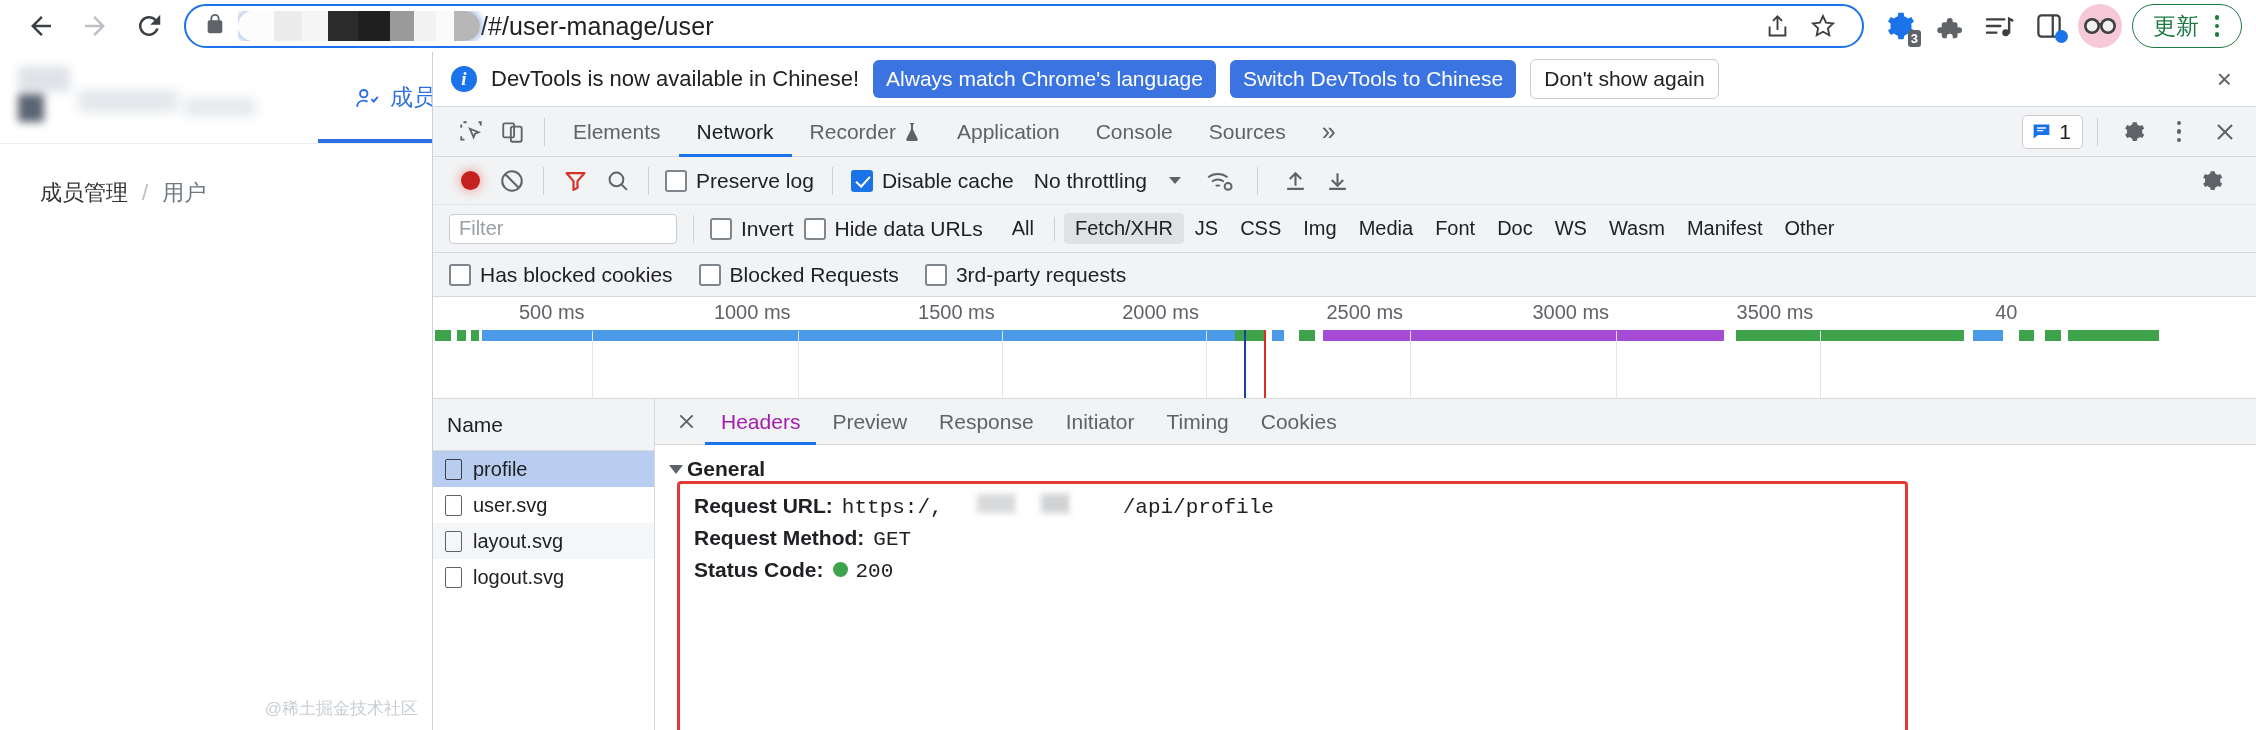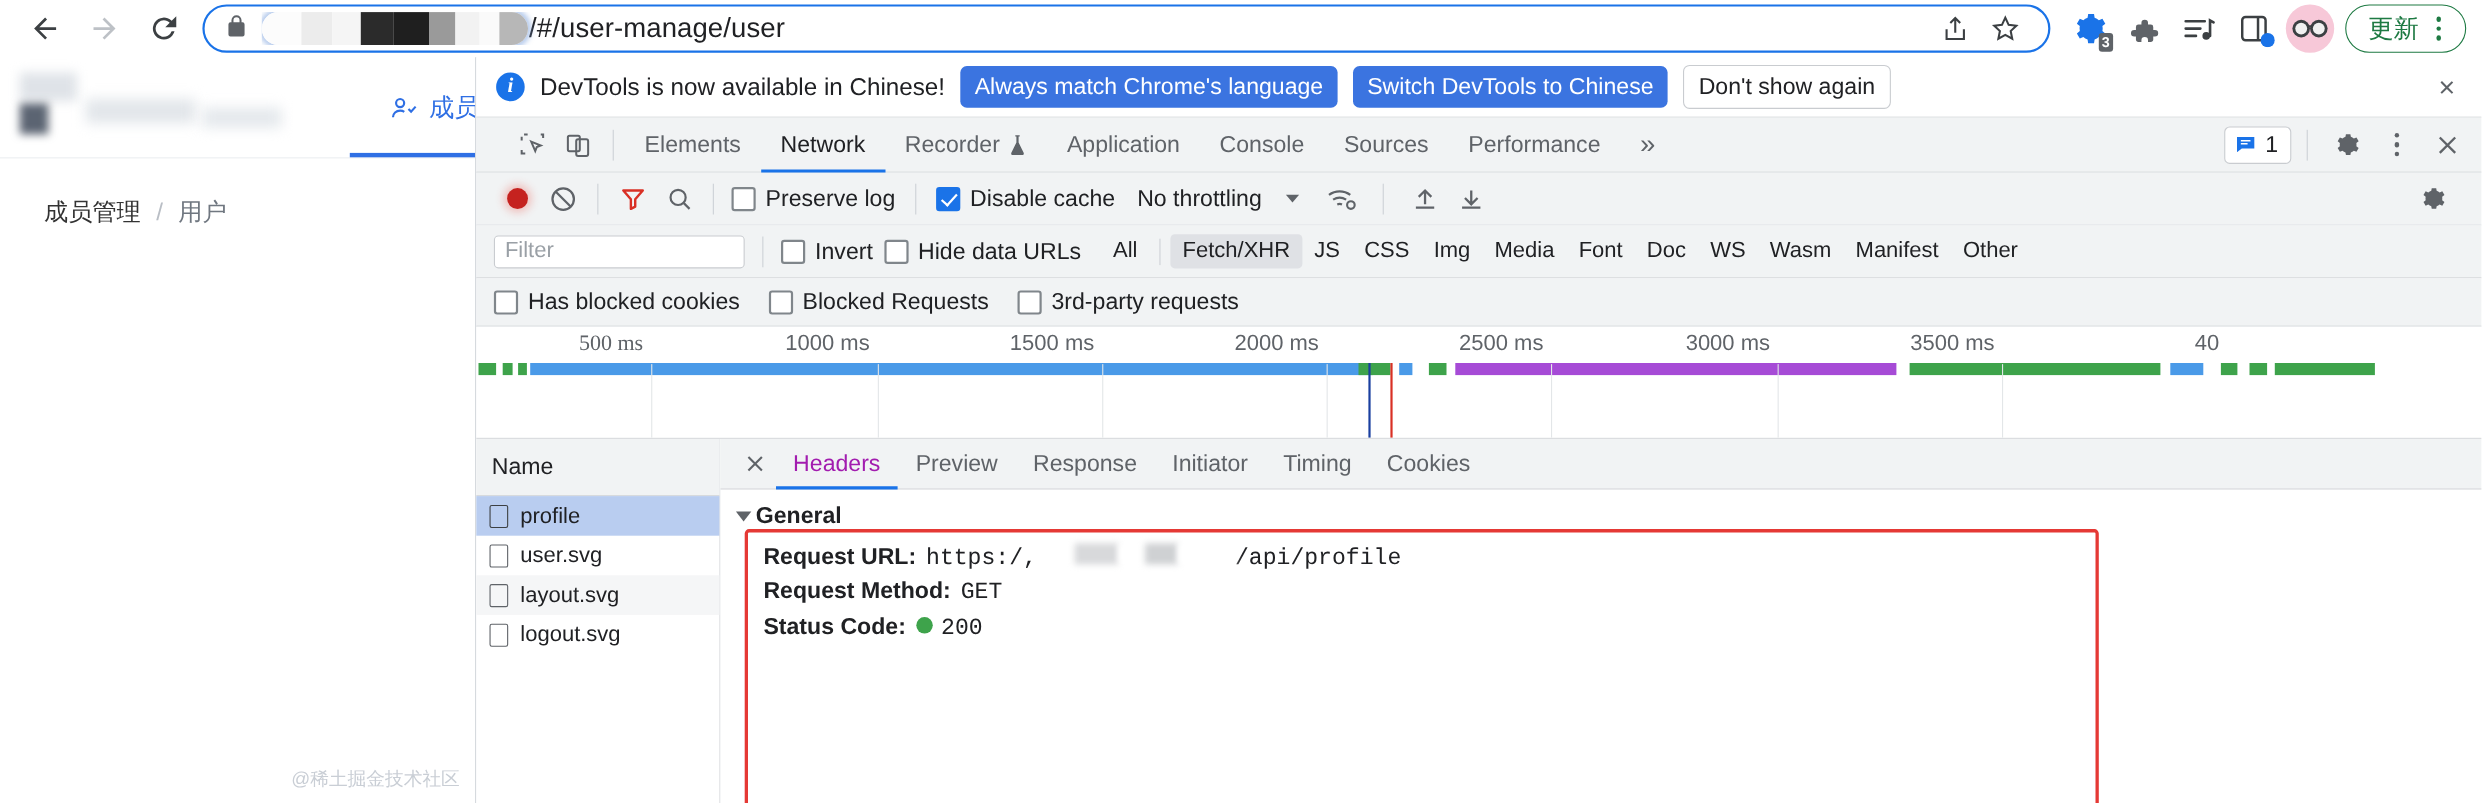--- a/index.html
+++ b/index.html
@@ -112,21 +112,21 @@
     background:#3b74e0; color:#fff; border-radius:6px; padding:7px 13px; font-size:21px;
     white-space:nowrap; flex:none;
   }
   .btn-plain {
     border:1px solid #c9ccd0; border-radius:6px; padding:7px 13px; font-size:21px;
     color:#202124; background:#fff; white-space:nowrap; flex:none;
   }
   .banner-x { margin-left:auto; font-size:26px; color:#5f6368; padding:0 10px; flex:none; }
 
   .dt-tabs {
-    height:50px; flex:none; display:flex; align-items:center; gap:0; padding:0 10px 0 30px;
+    height:50px; flex:none; display:flex; align-items:center; gap:0; padding:0 10px 0 17px;
     background:#f1f3f4; border-bottom:1px solid #d7dadd;
   }
   .dt-iconbtn { width:42px; height:40px; display:flex; align-items:center; justify-content:center; flex:none; }
   .vdiv { width:1px; height:28px; background:#cdd1d6; margin:0 10px; flex:none; }
   .dt-tab {
     padding:0 18px; height:50px; display:flex; align-items:center; gap:7px;
     font-size:21px; color:#5f6368; white-space:nowrap; flex:none;
   }
   .dt-tab.active { color:#202124; box-shadow: inset 0 -3px 0 #1a73e8; }
   .dt-right { margin-left:auto; display:flex; align-items:center; gap:4px; flex:none; }
@@ -390,23 +390,20 @@
       </span>
       <span class="dt-tab">
           <span>Application</span>
         </span>
       <span class="dt-tab">
           <span>Console</span>
         </span>
       <span class="dt-tab">
           <span>Sources</span>
         </span>
-      <span class="dt-tab">
-          <span>Performance</span>
-        </span>
       <span class="dt-tab" style="font-size:25px">»</span>
 
       <span class="dt-right">
         <span class="issues-pill">
           <svg width="21" height="21" viewBox="0 0 24 24">
               <path d="M3 4h18v12H8l-5 4z" fill="#1a73e8"></path>
               <path d="M7 8h10M7 11h7" stroke="#fff" stroke-width="1.6"></path>
             </svg>
           <span>1</span>
         </span>
@@ -531,21 +528,21 @@
         <span>Blocked Requests</span>
       </span>
       <span class="cbwrap">
         <span class="cb"></span>
         <span>3rd-party requests</span>
       </span>
     </div>
 
     <div class="overview">
       <div class="ov-ruler" id="ruler">
-          <div class="ov-tick" style="left: 8.7%; font-family: Liberation Serif, serif;">500 ms</div>
+          <div class="ov-tick" style="left: 8.7%;">500 ms</div>
           <div class="ov-tick" style="left: 20%;">1000 ms</div>
           <div class="ov-tick" style="left: 31.2%;">1500 ms</div>
           <div class="ov-tick" style="left: 42.4%;">2000 ms</div>
           <div class="ov-tick" style="left: 53.6%;">2500 ms</div>
           <div class="ov-tick" style="left: 64.9%;">3000 ms</div>
           <div class="ov-tick" style="left: 76.1%;">3500 ms</div>
           <div class="ov-tick" style="left: 87.3%;">40</div>
         </div>
       <div class="ov-bars" id="ovbars">
           <span style="left: 0.1%; width: 0.9%; background: rgb(62, 163, 75);"></span>

